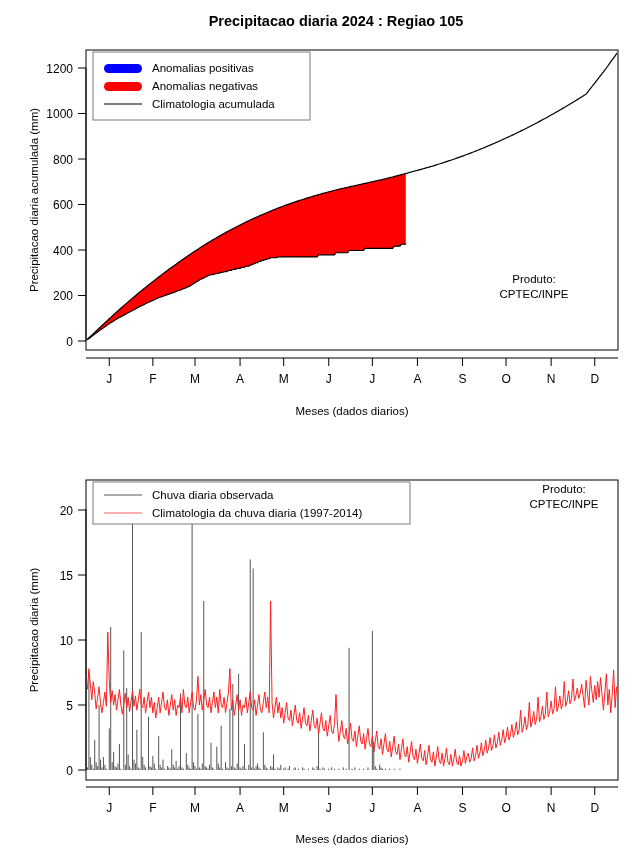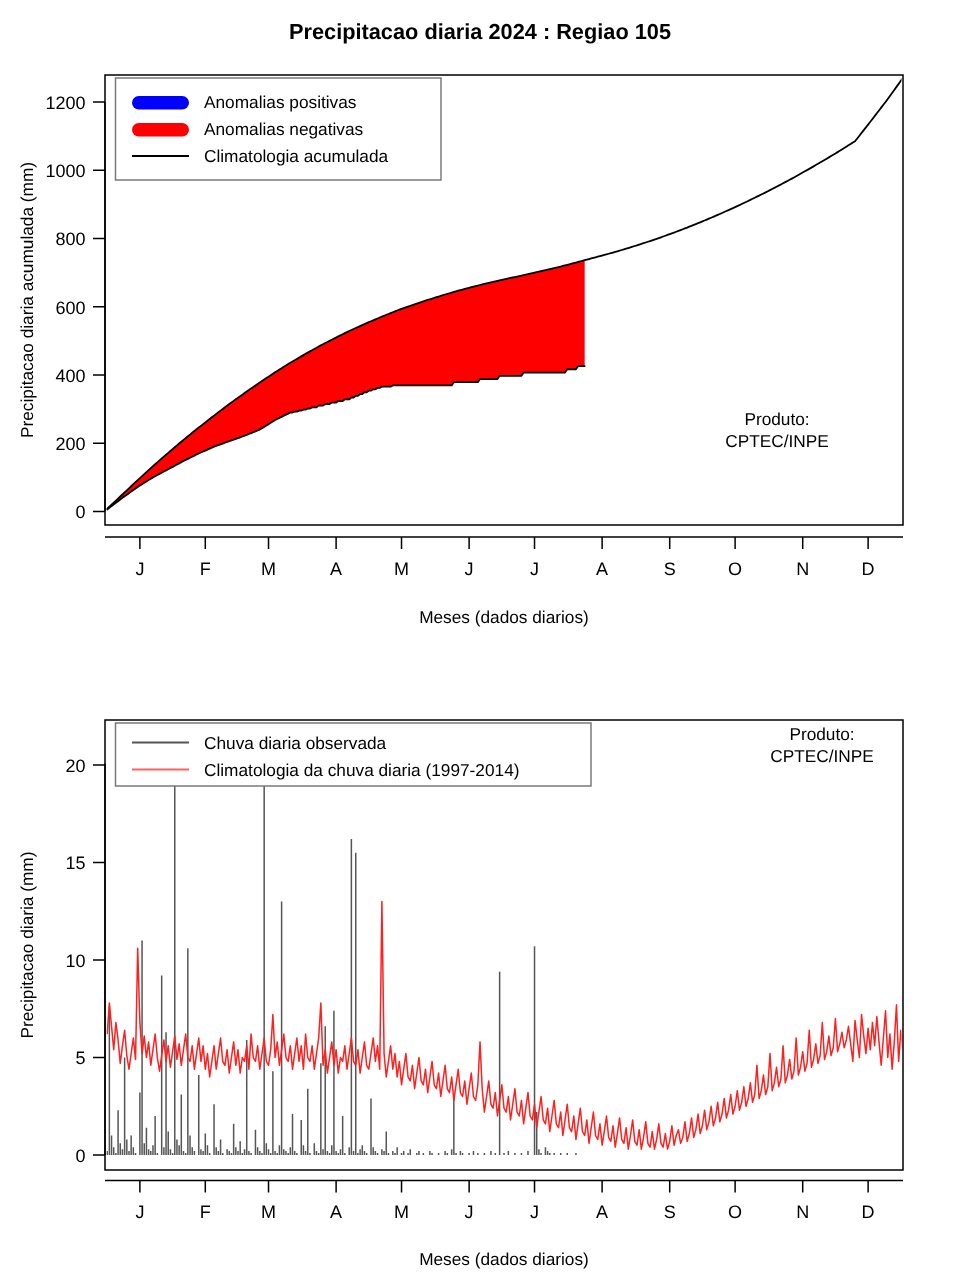--- a/index.html
+++ b/index.html
@@ -1,21 +1,21 @@
 <!DOCTYPE html>
 <html><head>
 <meta charset="utf-8">
 <style>
   html,body{margin:0;padding:0;background:#ffffff;}
   body{
     width:640px;height:850px;position:relative;overflow:hidden;
     font-family:"Liberation Sans", sans-serif;
     color:#000000;
   }
-  #figure{position:absolute;left:0;top:0;width:588px;height:850px;}
+  #figure{position:absolute;left:16px;top:0;width:588px;height:850px;}
   .panel{position:absolute;left:0;width:640px;}
   #panel-top{top:0;height:425px;}
   #panel-bottom{top:425px;height:425px;}
   svg{display:block;}
   text{font-family:"Liberation Sans", sans-serif;fill:#000000;}
   .title{font-size:14.5px;font-weight:bold;}
   .axlabel{font-size:11.5px;}
   .ticklabel{font-size:12px;}
   .legendtext{font-size:11.5px;}
   .note{font-size:11.5px;}

